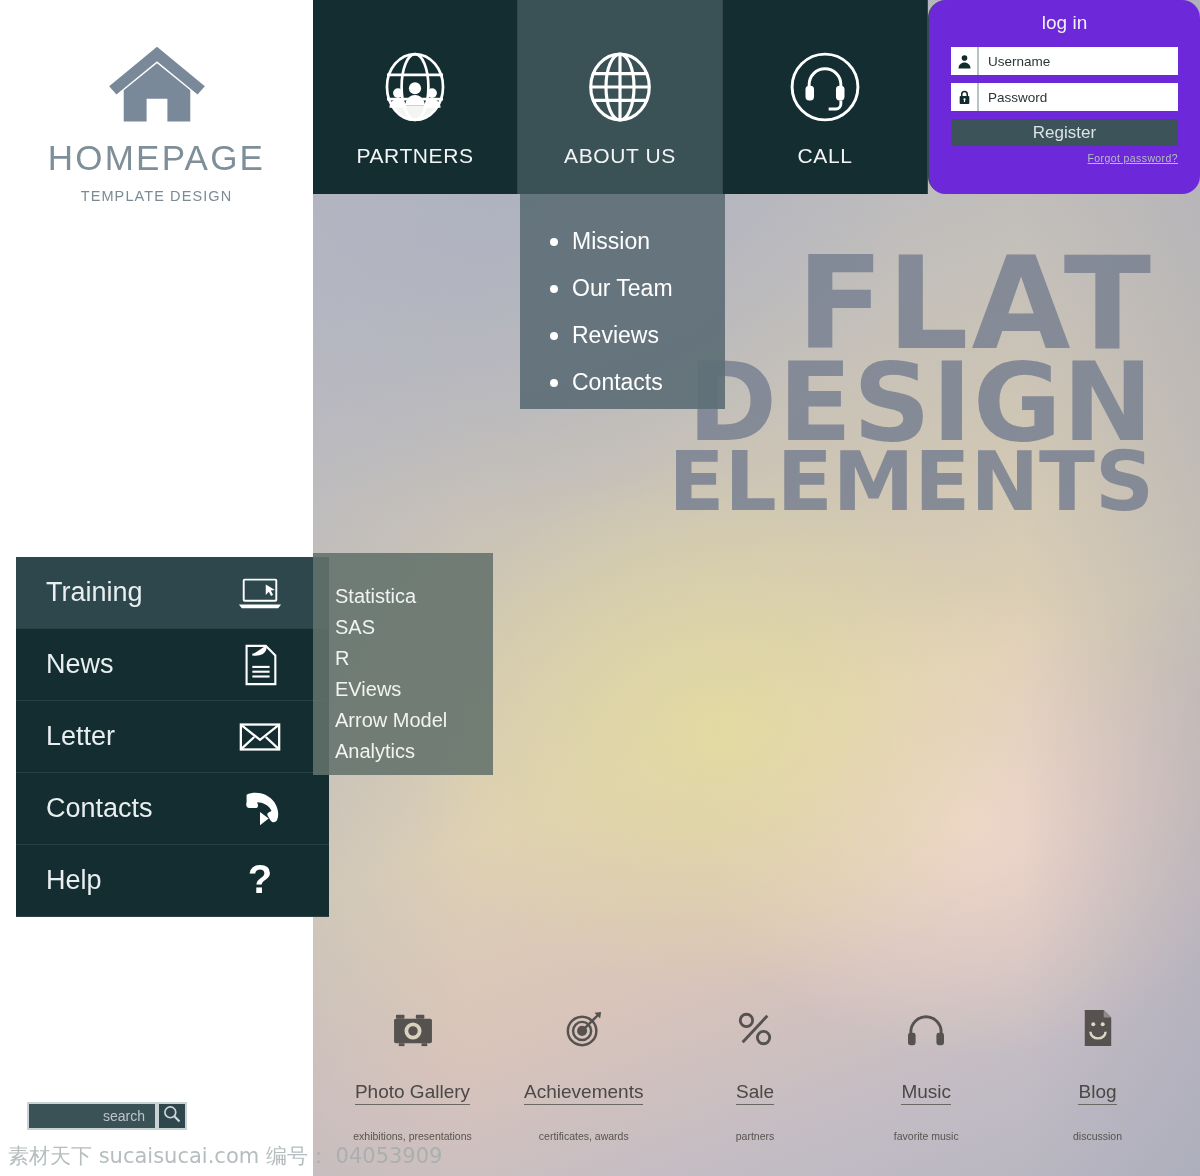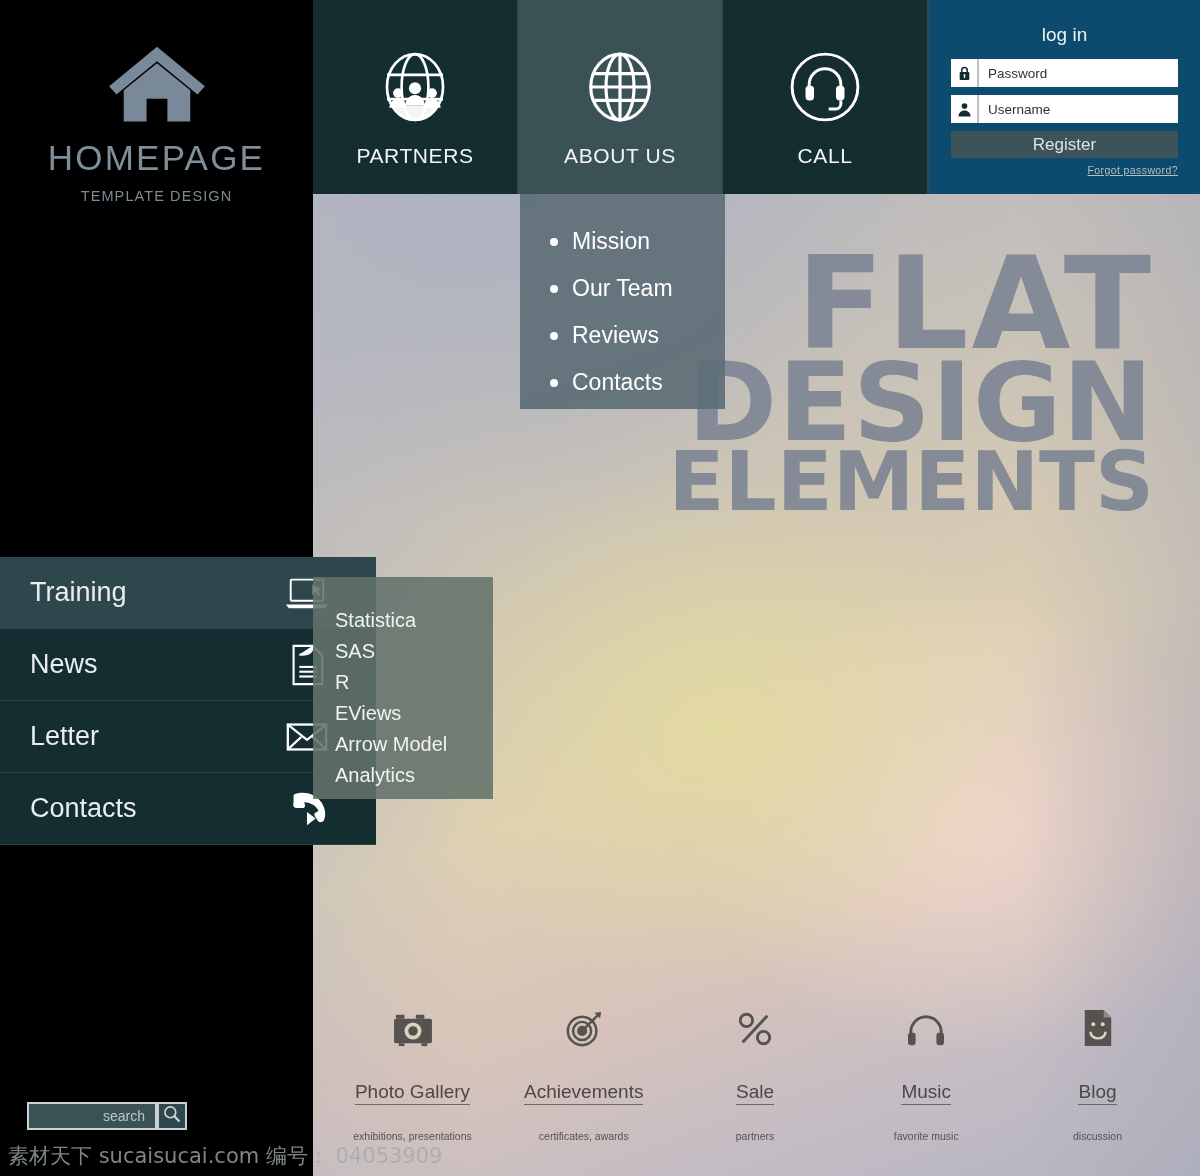--- a/index.html
+++ b/index.html
@@ -21,49 +21,49 @@
       linear-gradient(160deg, #aeb2c0 0%, #b9b9bf 22%, #cfc6b4 46%, #ded0b4 60%, #d9c4ba 74%, #c3bcc4 88%, #b4b4c0 100%);
   }
   .bg-photo::after{
     content:""; position:absolute; inset:0;
     background: linear-gradient(to right, rgba(180,182,195,0.35) 0%, rgba(0,0,0,0) 18%, rgba(0,0,0,0) 80%, rgba(166,168,184,0.45) 100%);
   }
 
   
   .sidebar {
     position: absolute; left: 0; top: 0; width: 313px; height: 1176px;
-    background: #000000;
+    background: #ffffff;
     z-index: 5;
   }
   .brand { text-align: center; padding-top: 40px; }
   .house-icon { display:block; margin: 0 auto 10px; }
   .brand-title {
     color: #7e8f99; font-size: 35px; letter-spacing: 2.2px;
     font-weight: 400; line-height: 1.15;
   }
   .brand-sub {
     color: #7c8b93; font-size: 14.5px; letter-spacing: 1.1px; margin-top: 10px;
   }
 
   
-  .side-menu { position: absolute; left: 0; top: 557px; width: 376px; }
+  .side-menu { position: absolute; left: 16px; top: 557px; width: 313px; }
   .side-item {
     position: relative; height: 72px; display:flex; align-items:center;
     justify-content: space-between; padding: 0 46px 0 30px;
     border-bottom: 1px solid #2b4044; background: #142d31;
   }
   .side-item.active { background: #2d474c; }
   .side-item-label { color: #e9eef0; font-size: 27px; font-weight: 400; }
   .side-ico { width: 46px; height: 46px; display:flex; align-items:center; justify-content:center; color:#ffffff; }
 
   
   .submenu {
     position: absolute; left: 313px; top: 553px; width: 180px; height: 222px;
     background: rgba(99,114,107,0.88);
-    padding: 28px 0 0 22px; z-index: 6; margin-top: 24px;
+    padding: 28px 0 0 22px; z-index: 6;
   }
   .submenu-item { color: #f1f3f2; font-size: 20px; line-height: 31px; }
 
   
   .search-wrap {
     position: absolute; left: 27px; bottom: 46px; display:flex; align-items:center; 
   }
   .search-box {
     width: 130px; height: 28px; background: #3a5156; border: 2px solid #c9d2d5;
     display:flex; align-items:center; justify-content:flex-end; padding-right: 10px;
@@ -87,22 +87,23 @@
     width: 205px; height: 194px; background: #142d31;
     display:flex; flex-direction:column; align-items:center; justify-content:flex-start;
     padding-top: 48px; border-right: 1px solid #33494d; position: relative;
   }
   .nav-tab.active { background: #3a5155; }
   .nav-tab .nav-label { color:#f2f5f6; font-size: 21px; letter-spacing: 0.6px; margin-top: 18px; }
   .nav-ico { width: 78px; height: 78px; color:#ffffff; }
 
   
   .login {
-    width: 272px; height: 194px; background: #0c4a6e; padding: 24px 22px 0 22px;
+    width: 272px; height: 194px; background: #6d28d9; padding: 12px 22px 0 22px;
     border-left: 1px solid #33494d;
+    border-radius: 18px;
   }
   .login-title { color:#eef2f3; font-size: 19px; text-align:center; margin-bottom: 13px; }
   .field {
     height: 28px; background:#ffffff; display:flex; align-items:center; margin-bottom: 8px;
   }
   .field-ico {
     width: 28px; height: 28px; display:flex; align-items:center; justify-content:center;
     color:#122b2f; border-right: 2px solid #b9c2c5;
   }
   .field-text { color:#2b3437; font-size: 13.5px; padding-left: 9px; }
@@ -208,37 +209,37 @@
       </span>
       <span class="nav-label">CALL</span>
     </div>
 
     <div class="login">
       <div class="login-title">log in</div>
 
       <div class="field">
         <span class="field-ico">
           <svg viewBox="0 0 24 24" width="17" height="17" fill="#122b2f">
+            <circle cx="12" cy="7" r="4"></circle>
+            <path d="M3.5 22c0-5 3.8-8.5 8.5-8.5S20.5 17 20.5 22z"></path>
+          </svg>
+        </span>
+        <span class="field-text">Username</span>
+      </div>
+
+      <div class="field">
+        <span class="field-ico">
+          <svg viewBox="0 0 24 24" width="17" height="17" fill="#122b2f">
             <path d="M7 10V7.5a5 5 0 0 1 10 0V10h-2.2V7.5a2.8 2.8 0 0 0-5.6 0V10z"></path>
             <rect x="5.2" y="10" width="13.6" height="11" rx="1.2"></rect>
             <circle cx="12" cy="14.6" r="1.5" fill="#fff"></circle>
             <rect x="11.2" y="15" width="1.6" height="3.4" fill="#fff"></rect>
           </svg>
         </span>
         <span class="field-text">Password</span>
-      </div>
-
-      <div class="field">
-        <span class="field-ico">
-          <svg viewBox="0 0 24 24" width="17" height="17" fill="#122b2f">
-            <circle cx="12" cy="7" r="4"></circle>
-            <path d="M3.5 22c0-5 3.8-8.5 8.5-8.5S20.5 17 20.5 22z"></path>
-          </svg>
-        </span>
-        <span class="field-text">Username</span>
       </div>
 
       <div class="register-btn">Register</div>
       <div class="forgot">Forgot  password?</div>
     </div>
   </div>
 
   <div class="dropdown">
     <div class="dd-item">
       <span class="dd-bullet"></span>
@@ -321,20 +322,28 @@
       <div class="side-item">
         <span class="side-item-label">Contacts</span>
         <span class="side-ico">
           <svg viewBox="0 0 48 44" width="46" height="44" fill="#fff">
             <path d="M10 7c9-4 22-2 29 8 4 6 5 13 3 18-1 3-5 4-7 1l-3-5c-1-2 0-3 2-4l2-1c-3-6-9-9-15-9l1 3c0 2-1 3-3 3l-6 0c-3 0-4-3-3-6z"></path>
             <path d="M24 25 L33 32 L24 39 Z"></path>
           </svg>
         </span>
       </div>
 
+      <div class="side-item">
+        <span class="side-item-label">Help</span>
+        <span class="side-ico">
+          <svg viewBox="0 0 32 44" width="32" height="44" fill="#fff">
+            <text x="16" y="34" text-anchor="middle" font-family="Liberation Sans, sans-serif" font-size="40" font-weight="700" fill="#fff">?</text>
+          </svg>
+        </span>
+      </div>
     </div>
 
     <div class="search-wrap">
       <div class="search-box">
         <span>search</span>
       </div>
       <div class="search-btn">
         <span>
           <svg viewBox="0 0 24 24" width="20" height="20" fill="none" stroke="#cfd8db" stroke-width="2">
             <circle cx="10" cy="10" r="6.5"></circle>

